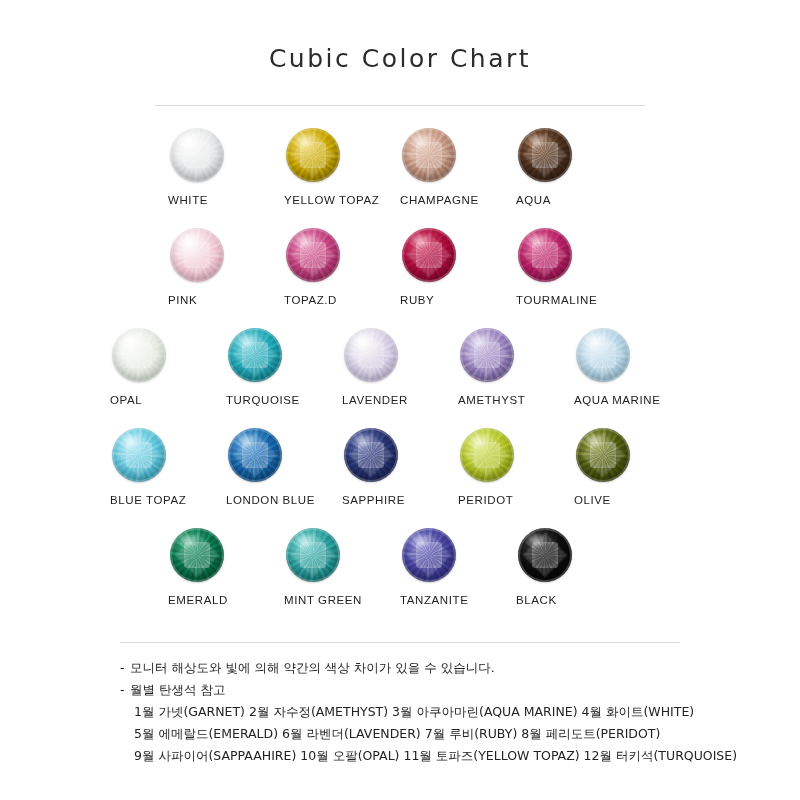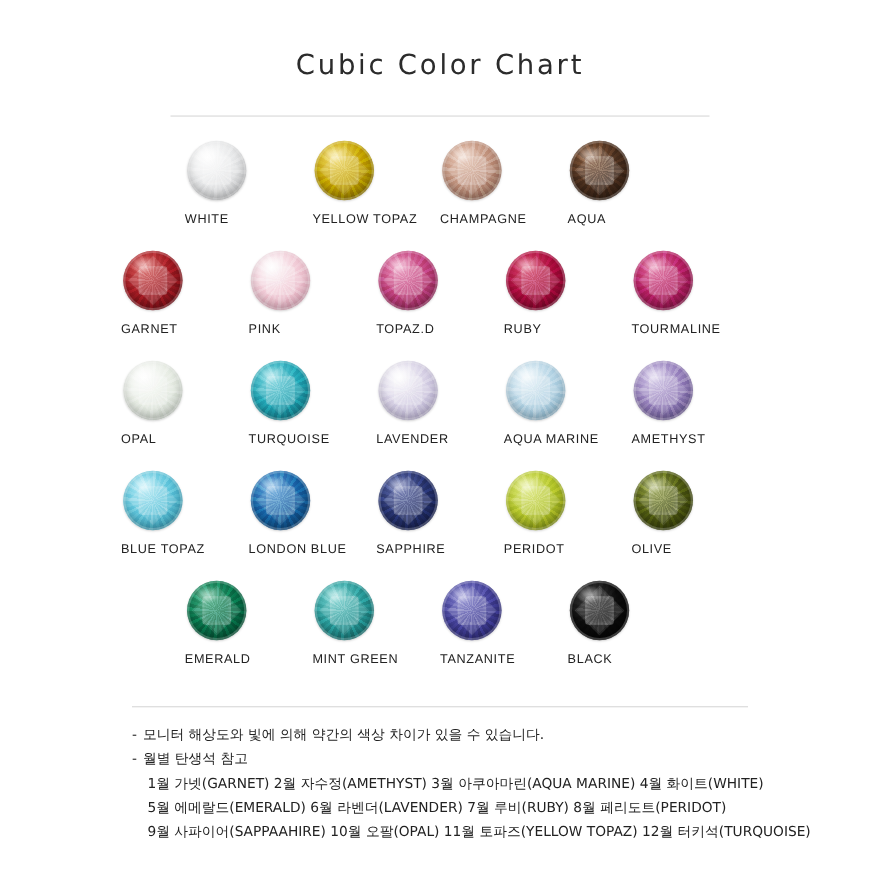--- a/index.html
+++ b/index.html
@@ -219,31 +219,20 @@
               <div class="rim"></div>
             </div>
         </div>
         <div class="label">AQUA</div>
       </div>
     </div>
 
     <div class="row r2">
       <div class="cell">
         <div class="gem-wrap">
-          <div class="gem" style="background: radial-gradient(circle at 35% 28%, rgb(216, 90, 88) 0%, rgb(162, 26, 34) 45%, rgb(92, 10, 16) 100%);">
-              <div class="facets"></div>
-              <div class="spokes"></div>
-              <div class="shine"></div>
-              <div class="rim"></div>
-            </div>
-        </div>
-        <div class="label">GARNET</div>
-      </div>
-      <div class="cell">
-        <div class="gem-wrap">
           <div class="gem" style="background: radial-gradient(circle at 35% 28%, rgb(255, 255, 255) 0%, rgb(242, 205, 216) 45%, rgb(215, 157, 176) 100%);">
               <div class="facets"></div>
               <div class="spokes"></div>
               <div class="shine"></div>
               <div class="rim"></div>
             </div>
         </div>
         <div class="label">PINK</div>
       </div>
       <div class="cell">
@@ -310,39 +299,39 @@
               <div class="facets"></div>
               <div class="spokes"></div>
               <div class="shine"></div>
               <div class="rim"></div>
             </div>
         </div>
         <div class="label">LAVENDER</div>
       </div>
       <div class="cell">
         <div class="gem-wrap">
+          <div class="gem" style="background: radial-gradient(circle at 35% 28%, rgb(207, 194, 230) 0%, rgb(155, 134, 191) 45%, rgb(96, 80, 138) 100%);">
+              <div class="facets"></div>
+              <div class="spokes"></div>
+              <div class="shine"></div>
+              <div class="rim"></div>
+            </div>
+        </div>
+        <div class="label">AMETHYST</div>
+      </div>
+      <div class="cell">
+        <div class="gem-wrap">
           <div class="gem" style="background: radial-gradient(circle at 35% 28%, rgb(236, 246, 251) 0%, rgb(184, 214, 230) 45%, rgb(133, 174, 196) 100%);">
               <div class="facets"></div>
               <div class="spokes"></div>
               <div class="shine"></div>
               <div class="rim"></div>
             </div>
         </div>
         <div class="label">AQUA MARINE</div>
-      </div>
-      <div class="cell">
-        <div class="gem-wrap">
-          <div class="gem" style="background: radial-gradient(circle at 35% 28%, rgb(207, 194, 230) 0%, rgb(155, 134, 191) 45%, rgb(96, 80, 138) 100%);">
-              <div class="facets"></div>
-              <div class="spokes"></div>
-              <div class="shine"></div>
-              <div class="rim"></div>
-            </div>
-        </div>
-        <div class="label">AMETHYST</div>
       </div>
     </div>
 
     <div class="row r4">
       <div class="cell">
         <div class="gem-wrap">
           <div class="gem" style="background: radial-gradient(circle at 35% 28%, rgb(182, 236, 247) 0%, rgb(98, 198, 220) 45%, rgb(42, 139, 164) 100%);">
               <div class="facets"></div>
               <div class="spokes"></div>
               <div class="shine"></div>

